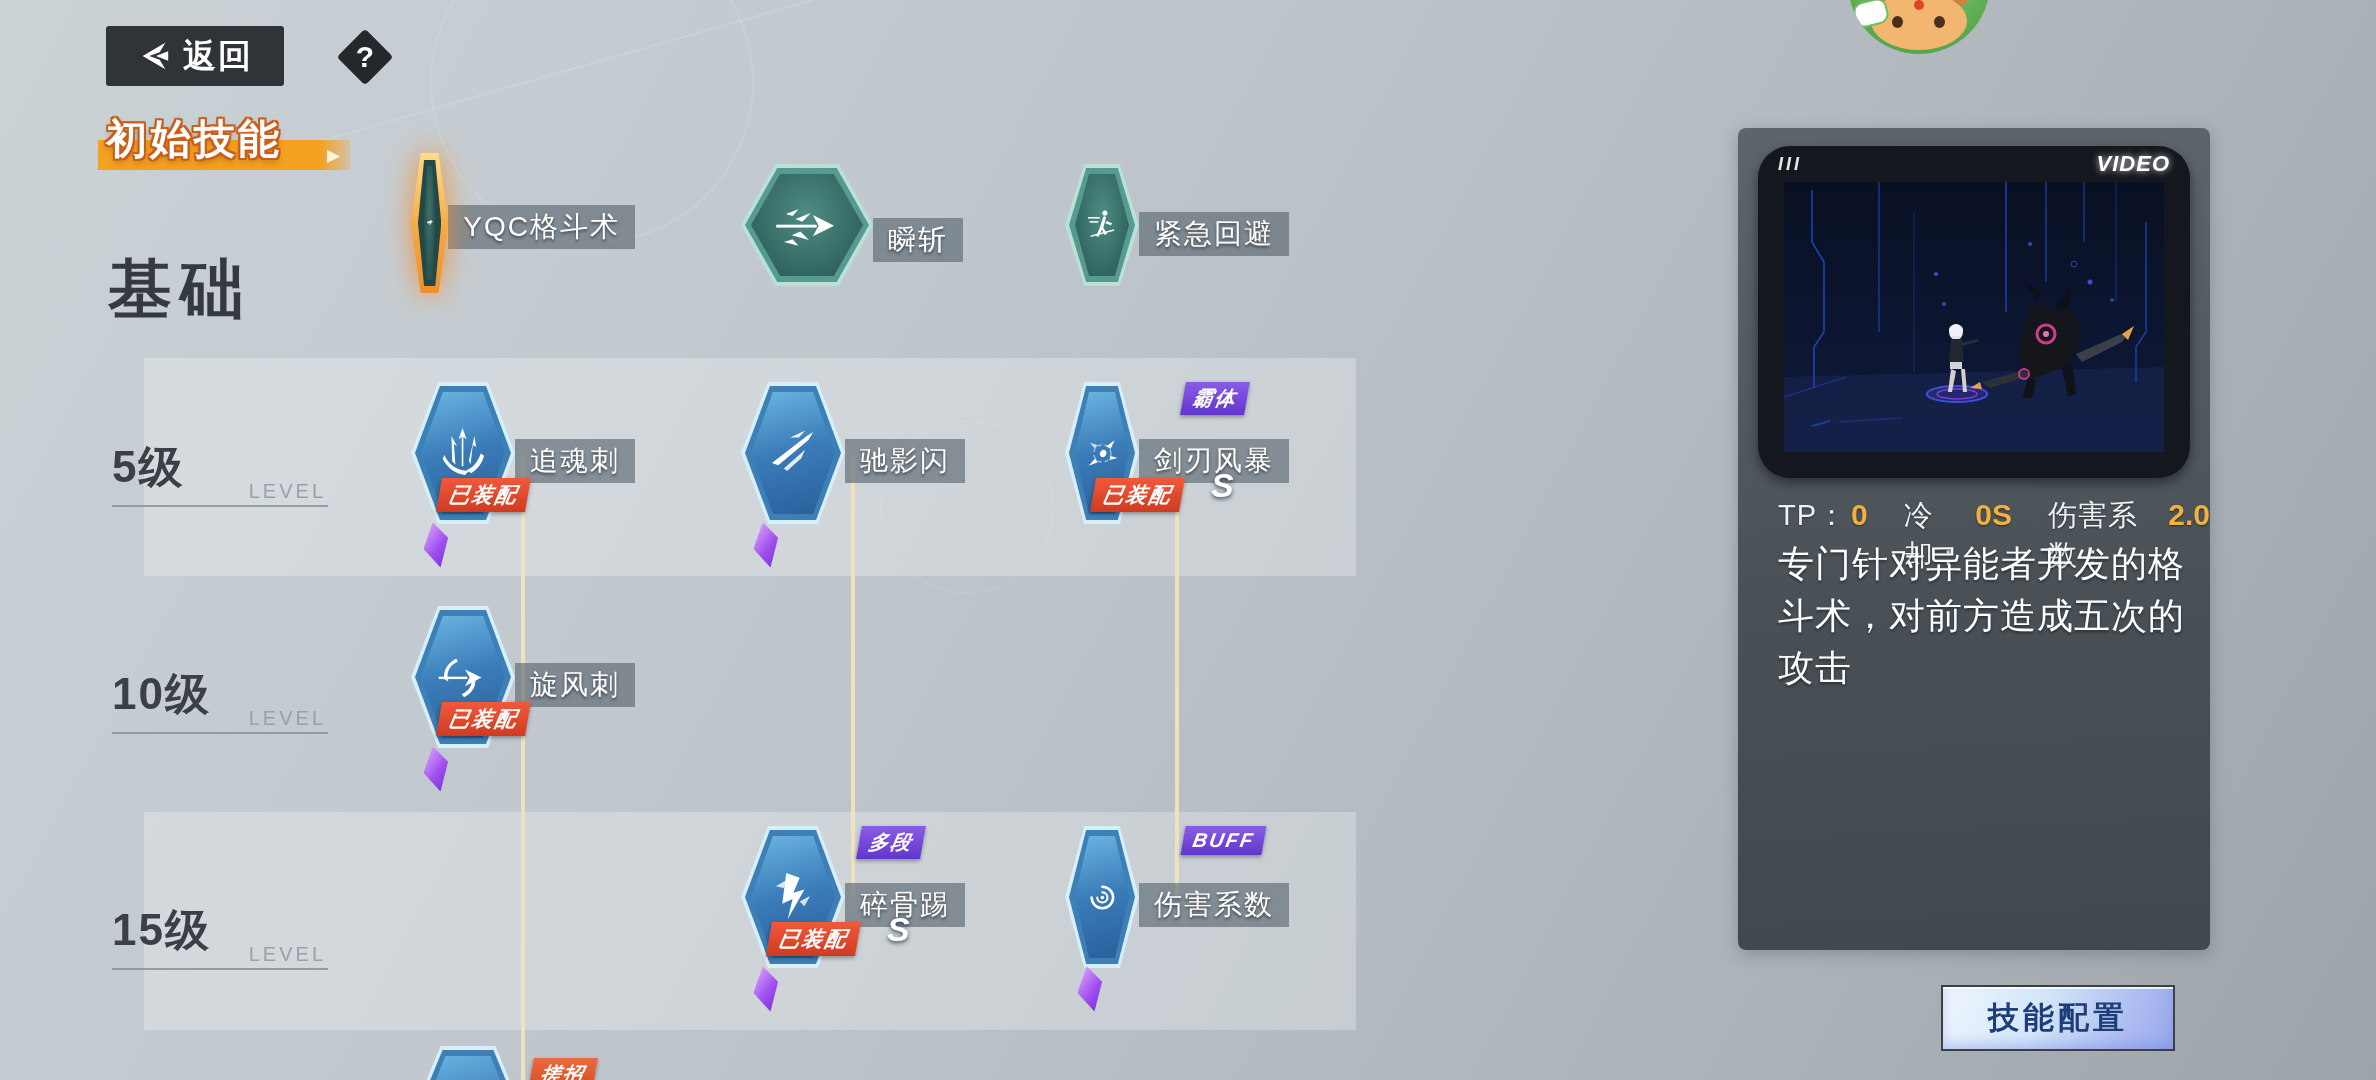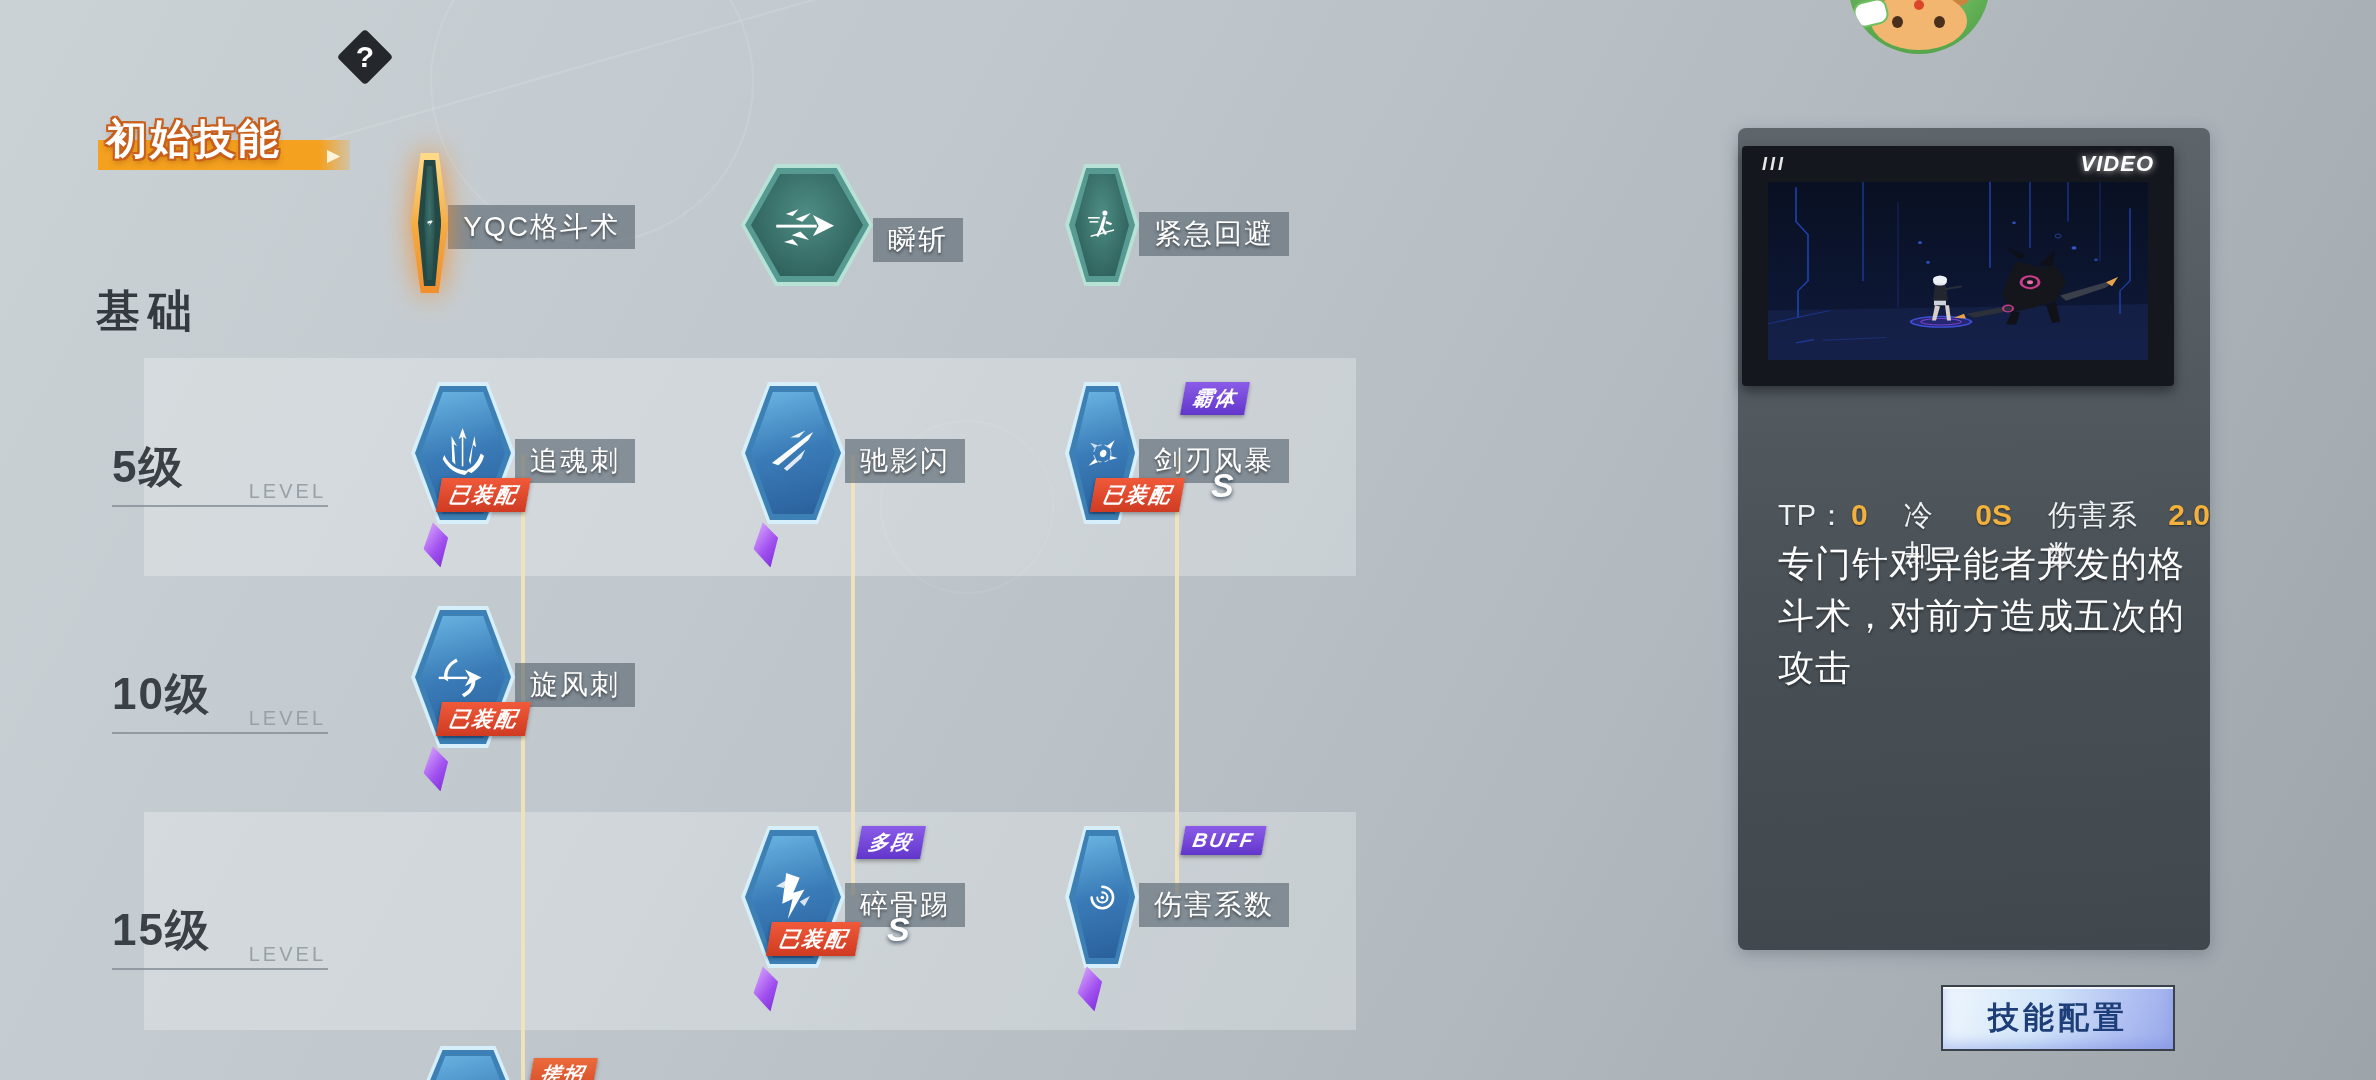--- a/index.html
+++ b/index.html
@@ -29,21 +29,21 @@
   .avatar .dot{position:absolute;left:66px;top:88px;width:10px;height:10px;border-radius:50%;background:#dd4529;}
   .avatar .tag{position:absolute;left:6px;top:88px;width:30px;height:22px;border-radius:10px;background:#fff;
     border:2px solid #6fbf62;transform:rotate(-14deg);}
 
   
   .banner-strip{position:absolute;left:98px;top:140px;width:252px;height:30px;z-index:5;
     background:linear-gradient(90deg,#f4a11f 0%,#f4a11f 88%,rgba(244,161,31,.25)100%);}
   .banner-text{position:absolute;left:106px;top:112px;z-index:6;font-size:41px;font-weight:bold;color:#fff;letter-spacing:3px;
     text-shadow:-2px 0 #c95f1c,2px 0 #c95f1c,0 -2px #c95f1c,0 2px #c95f1c,-2px -2px #c95f1c,2px 2px #c95f1c,-2px 2px #c95f1c,2px -2px #c95f1c,0 4px 6px rgba(120,60,0,.45);}
   .banner-arrow{position:absolute;right:10px;top:5px;color:#fff4da;font-size:17px;}
-  .section-title{position:absolute;left:96px;top:246px;font-size:44px;font-weight:bold;color:#343a40;letter-spacing:8px;z-index:2;margin-top:36px;}
+  .section-title{position:absolute;left:108px;top:246px;font-size:64px;font-weight:bold;color:#343a40;letter-spacing:8px;z-index:2;}
 
   
   .level{position:absolute;left:112px;width:216px;height:66px;border-bottom:2px solid rgba(128,138,146,.75);z-index:2;}
   .level .num{position:absolute;left:0;bottom:8px;font-size:44px;font-weight:bold;color:#3b4046;letter-spacing:2px;}
   .level .sub{position:absolute;right:2px;bottom:2px;font-size:20px;color:#99a1a8;letter-spacing:3px;}
 
   
   .node{position:absolute;width:224px;display:flex;flex-direction:row;align-items:center;z-index:3;cursor:pointer;}
   .hex{position:relative;}
   .hex .o,.hex .m,.hex .i{position:absolute;clip-path:polygon(26% 0%,74% 0%,100% 50%,74% 100%,26% 100%,0% 50%);}
@@ -73,21 +73,21 @@
   .letter{position:absolute;left:146px;top:84px;color:#fff;font-size:34px;font-weight:800;font-style:italic;
     text-shadow:0 2px 4px rgba(0,20,40,.7);}
   .gem{position:absolute;left:12px;width:26px;height:46px;transform:rotate(-8deg);
     clip-path:polygon(50% 0%,100% 38%,55% 100%,0% 55%);
     background:linear-gradient(135deg,#e6bbff 0%,#a251f0 55%,#7326d0 100%);filter:drop-shadow(0 0 4px rgba(150,70,230,.7));}
 
   
   .panel{position:absolute;left:1738px;top:128px;width:472px;height:822px;border-radius:8px;z-index:4;
     background:linear-gradient(180deg,rgba(88,96,102,.94) 0%,rgba(66,74,80,.94) 60%,rgba(58,66,72,.94) 100%);
     box-shadow:0 4px 16px rgba(30,40,48,.25);}
-  .vframe{position:absolute;left:4px;top:18px;width:432px;height:240px;background:#15171e;border-radius:4px;
+  .vframe{position:absolute;left:20px;top:18px;width:432px;height:332px;background:#15171e;border-radius:32px;
     box-shadow:0 5px 12px rgba(0,0,0,.45);cursor:pointer;}
   .vmeter{position:absolute;left:20px;top:8px;color:#e8e8e8;font-size:18px;font-weight:bold;font-style:italic;letter-spacing:3px;}
   .vlabel{position:absolute;right:20px;top:5px;color:#fff;font-size:22px;font-weight:900;font-style:italic;letter-spacing:1px;
     text-shadow:0 0 7px rgba(255,255,255,.85);}
   .vscreen{position:absolute;left:26px;right:26px;top:36px;bottom:26px;background:#0a1126;overflow:hidden;}
   .stats{position:absolute;left:40px;top:368px;display:flex;gap:36px;align-items:baseline;}
   .stat{display:flex;align-items:baseline;}
   .stat .lb{color:#eef1f3;font-size:29px;letter-spacing:1px;text-shadow:0 1px 2px rgba(0,0,0,.5);}
   .stat .vl{color:#f2b13c;font-size:30px;font-weight:bold;margin-left:4px;text-shadow:0 1px 2px rgba(0,0,0,.5);}
   .desc{position:absolute;left:40px;top:410px;width:420px;color:#fdfdfd;font-size:36px;line-height:52px;
@@ -105,20 +105,27 @@
   <div class="wm-circle" style="left:430px;top:-80px;width:320px;height:320px;"></div>
   <div class="wm-circle" style="left:880px;top:420px;width:170px;height:170px;border-color:rgba(255,255,255,.07);"></div>
   <div class="wm-line" style="left:240px;top:60px;width:720px;transform:rotate(-16deg);"></div>
   <div class="band" style="top:358px;"></div>
   <div class="band" style="top:812px;"></div>
 
   <div class="connector" style="left:521px;top:455px;height:625px;"></div>
   <div class="connector" style="left:851px;top:455px;height:440px;"></div>
   <div class="connector" style="left:1175px;top:455px;height:440px;"></div>
 
+  <div class="back-btn">
+    <svg width="34" height="34" viewBox="0 0 36 36">
+      <path d="M30 4 L6 18 L30 32 L24 22 L13 18 L24 14 Z" fill="#fff"></path>
+      <path d="M33 13 L20 18 L33 23 Z" fill="#fff"></path>
+    </svg>
+    <span>返回</span>
+  </div>
   <div class="help-btn">
     <div class="dia"></div>
     <div class="q">?</div>
   </div>
   <div class="avatar">
     <div class="hairline"></div>
     <div class="face"></div>
     <div class="eye" style="left:44px;"></div>
     <div class="eye" style="left:86px;"></div>
     <div class="dot"></div>

